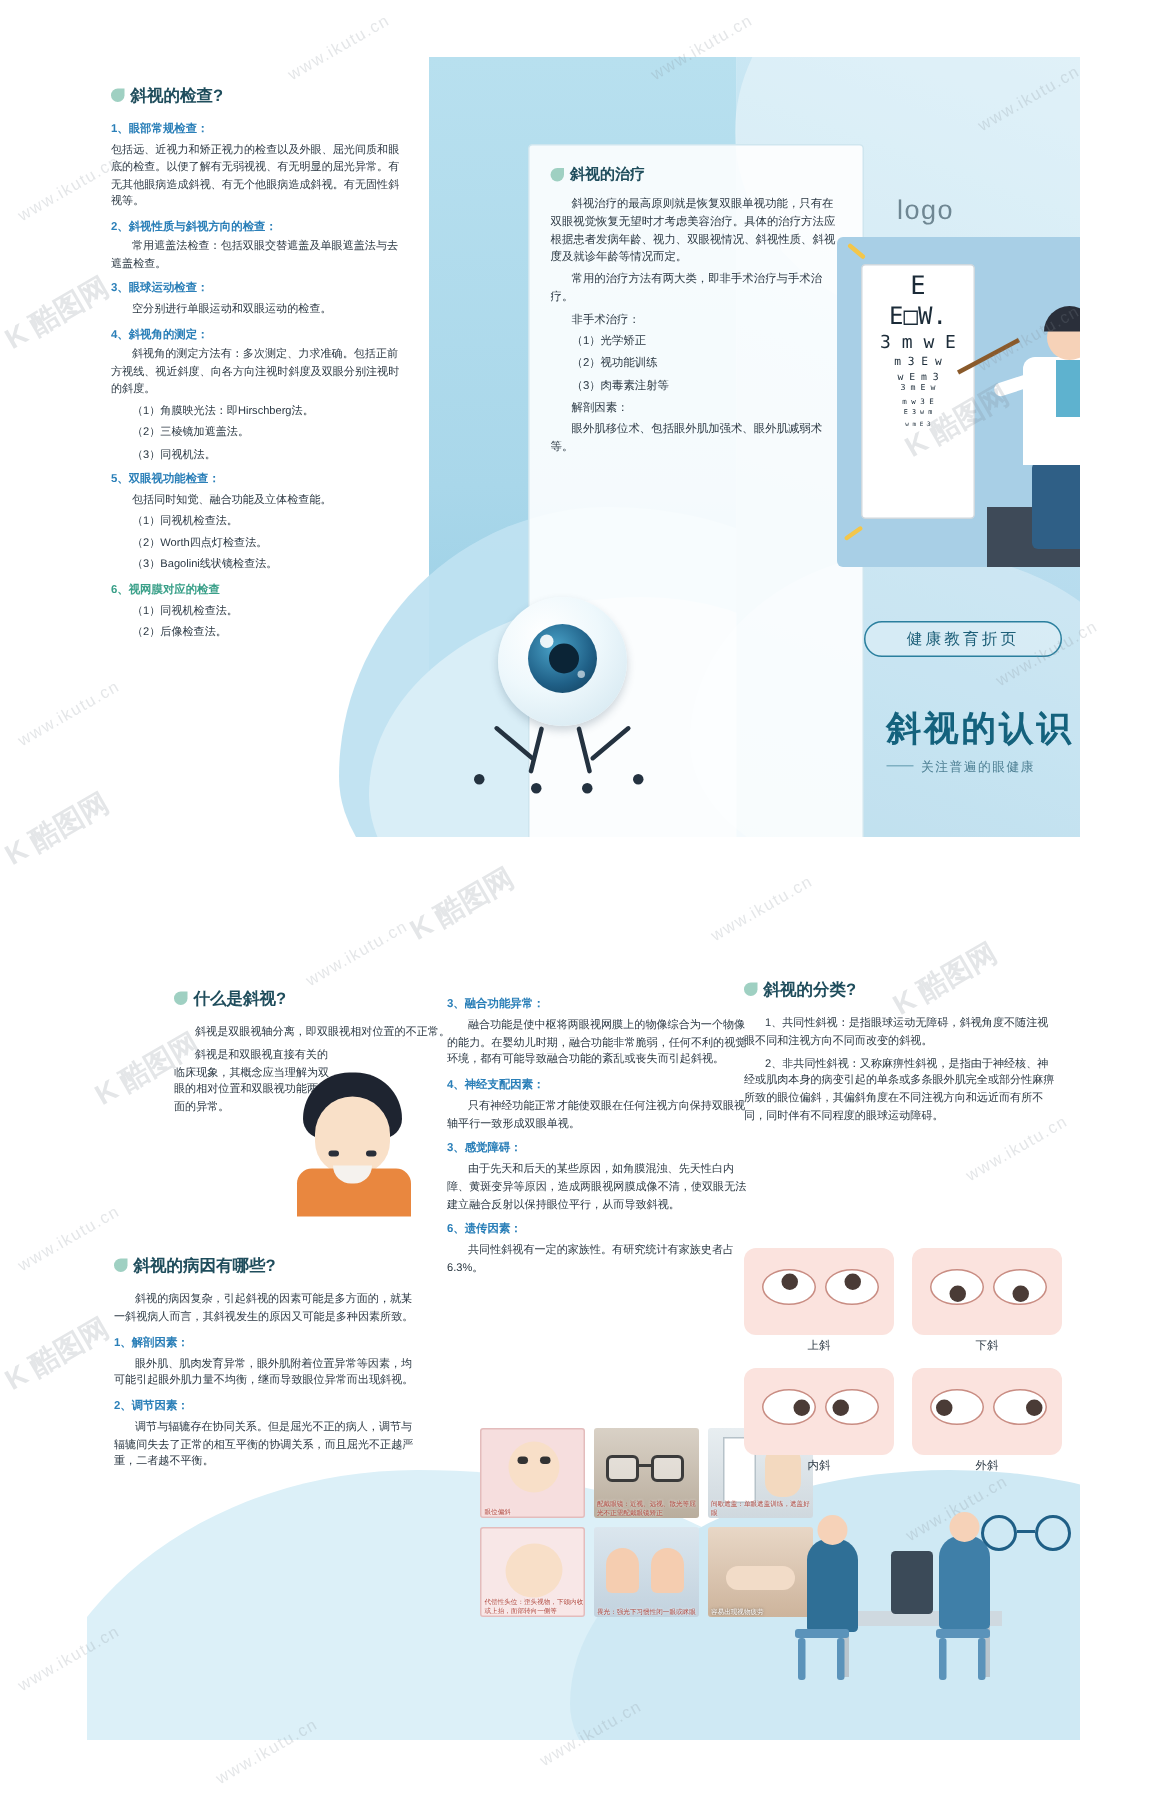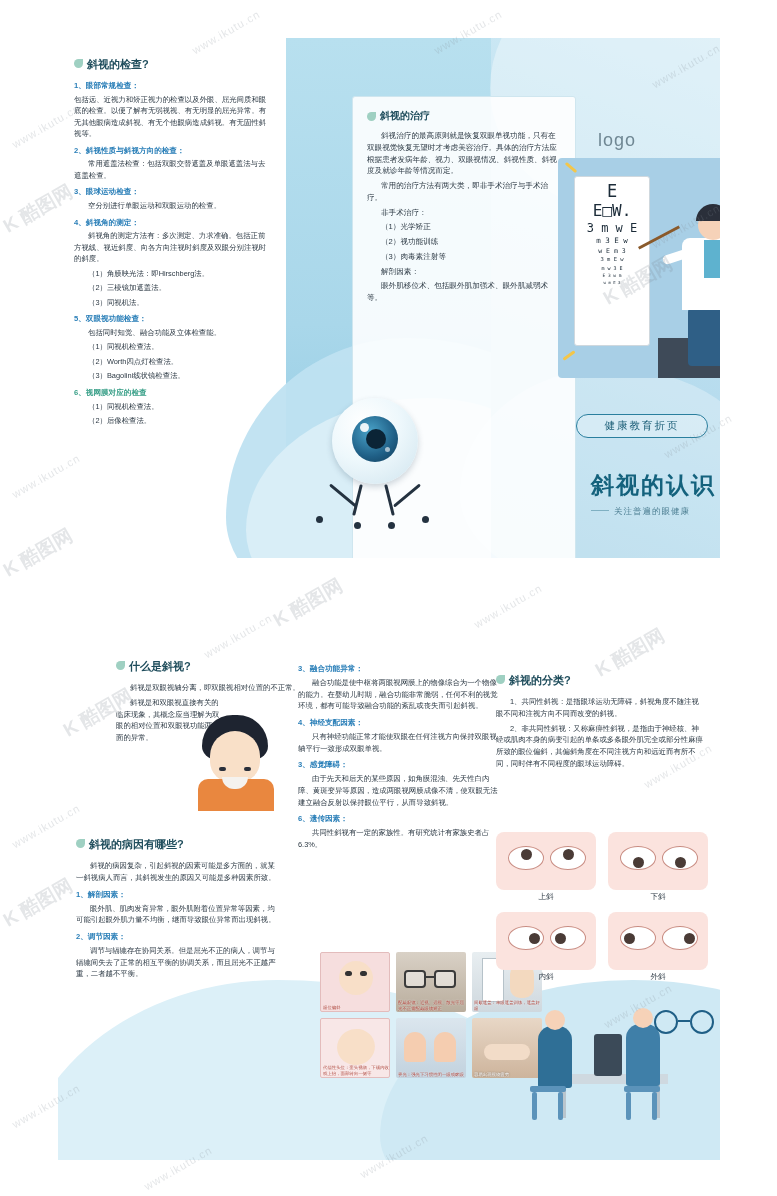--- a/index.html
+++ b/index.html
@@ -403,21 +403,21 @@
         <div style="position:absolute; left:38px; top:14px; width:22px; height:30px; border-radius:11px 11px 4px 4px; background:#f5cdb0;"></div>
         <div class="ph-cap">畏光：强光下习惯性闭一眼或眯眼</div>
       </div>
 
       <div class="ph" style="left:152px; top:66px; background:linear-gradient(180deg,#e8d7c6,#cdb49c);">
         <div style="position:absolute; left:12px; top:26px; width:46px; height:16px; border-radius:8px; background:#f2dcc8;"></div>
         <div class="ph-cap w">容易出现视物疲劳</div>
       </div>
     </div>
 
-    <div class="bcol" style="left:438px; top:72px; width:210px;">
+    <div class="bcol" style="left:438px; top:52px; width:210px;">
       <h3 class="sec">斜视的分类?</h3>
       <p class="ti">1、共同性斜视：是指眼球运动无障碍，斜视角度不随注视眼不同和注视方向不同而改变的斜视。</p>
       <p class="ti">2、非共同性斜视：又称麻痹性斜视，是指由于神经核、神经或肌肉本身的病变引起的单条或多条眼外肌完全或部分性麻痹所致的眼位偏斜，其偏斜角度在不同注视方向和远近而有所不同，同时伴有不同程度的眼球运动障碍。</p>
     </div>
 
     <div class="eyegrid">
       <div class="eyepair" style="left:0; top:0;">
         <div class="eye-shape" style="left:12px;">
             <div class="eye-pupil" style="left:12px; top:2px;"></div>
           </div>

